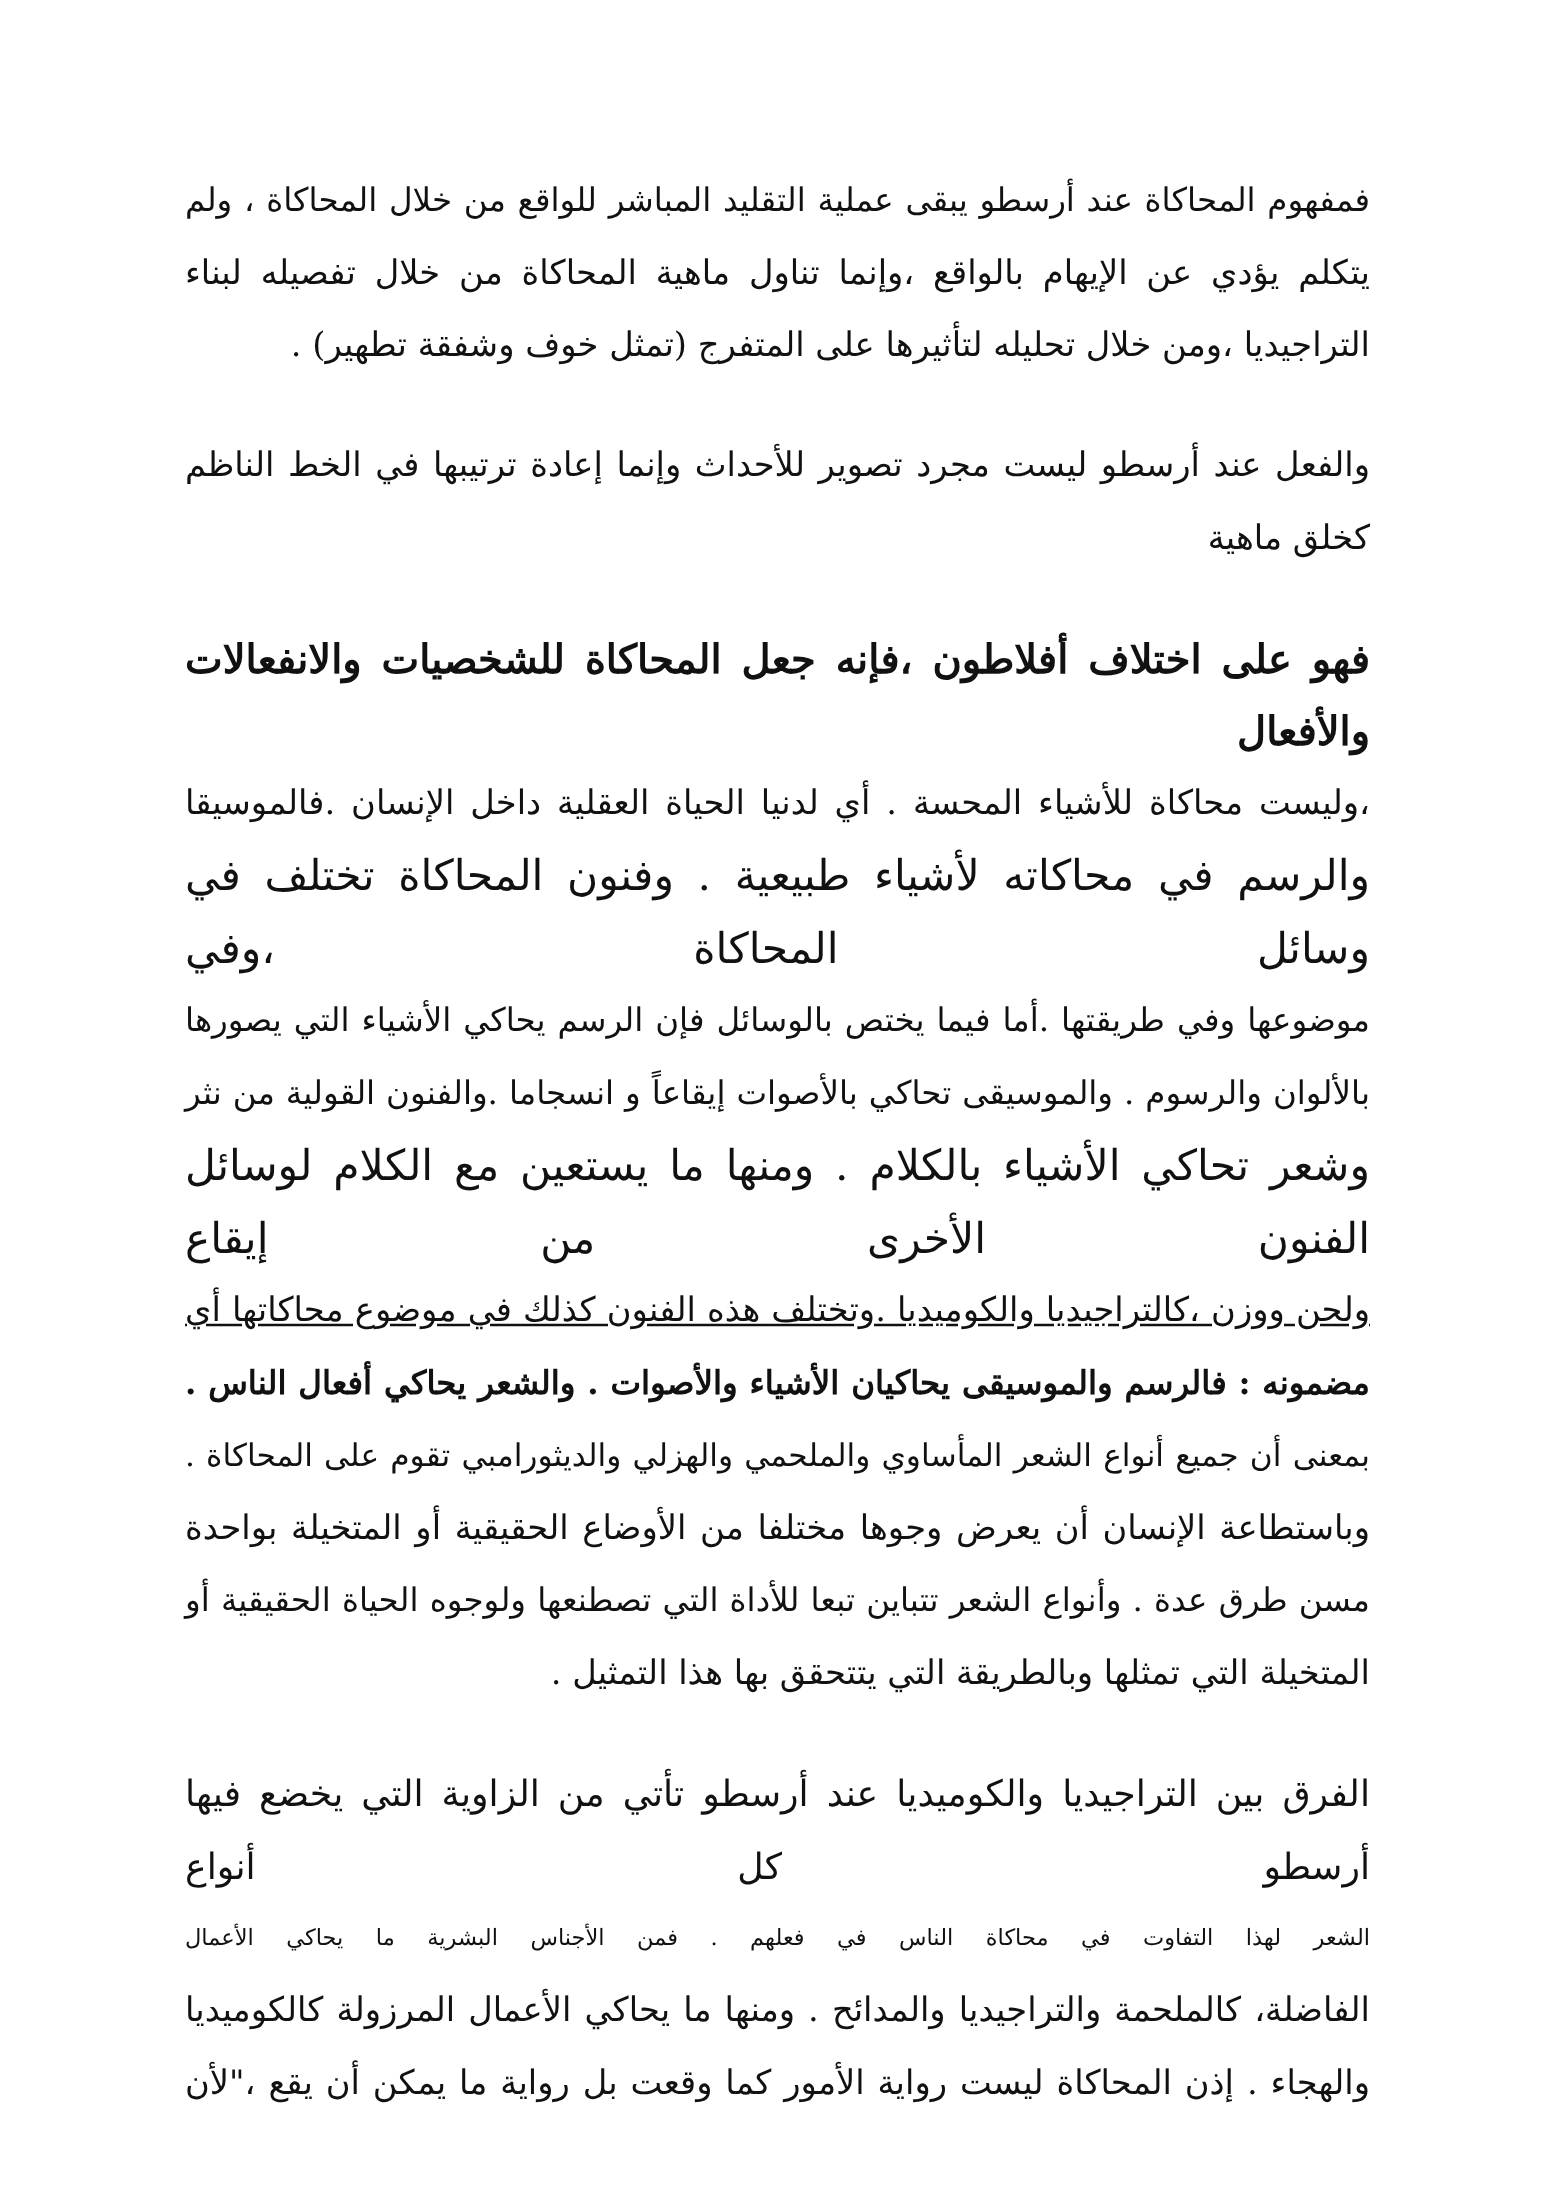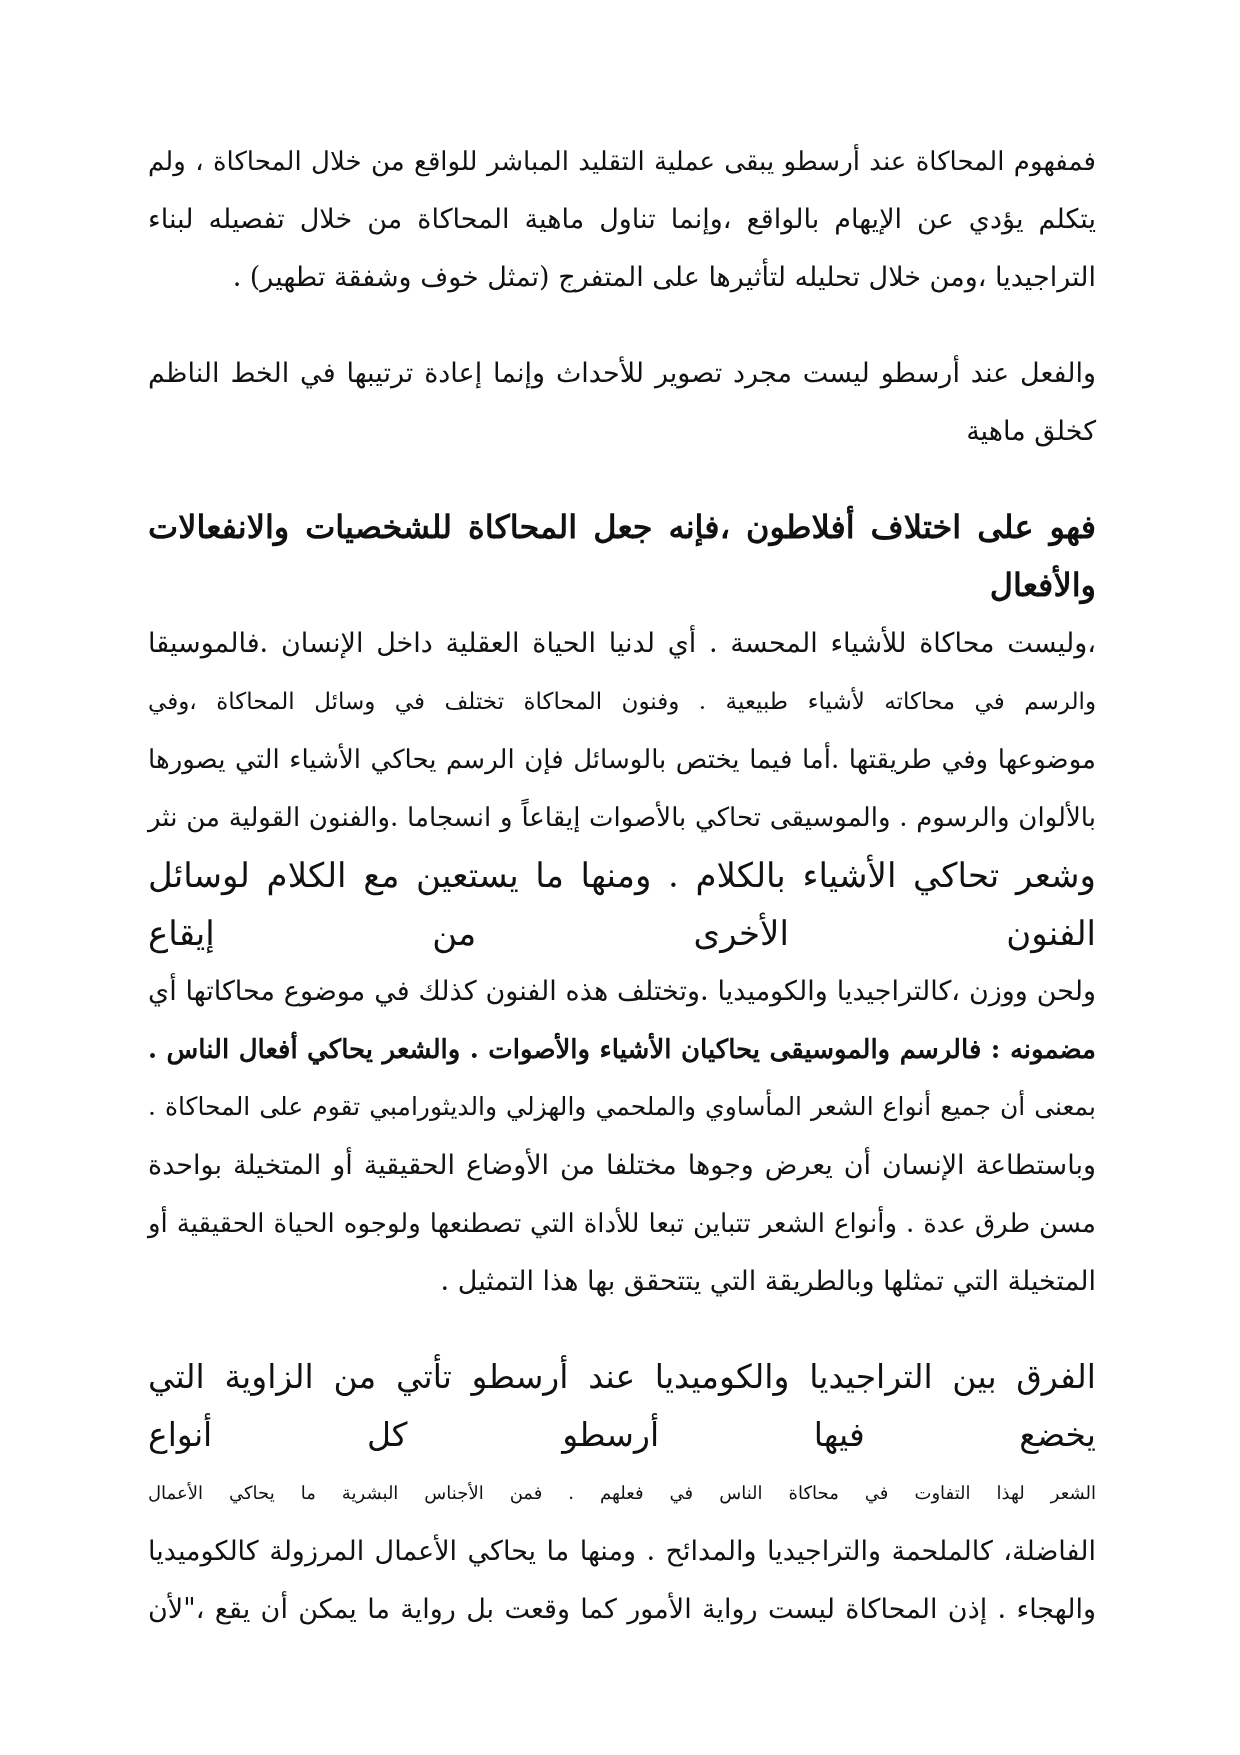--- a/index.html
+++ b/index.html
@@ -50,31 +50,31 @@
   </div>
 
   <div class="para">
     <span class="line" style="font-size: 27px; white-space: normal;">والفعل عند أرسطو ليست مجرد تصوير للأحداث وإنما إعادة ترتيبها في الخط الناظم</span>
     <span class="line last" style="font-size: 27px; white-space: normal;">كخلق ماهية</span>
   </div>
 
   <div class="para">
     <span class="line" style="font-size: 32px; white-space: normal; font-weight: bold;">فهو على اختلاف أفلاطون  ،فإنه جعل المحاكاة للشخصيات والانفعالات والأفعال</span>
     <span class="line" style="font-size: 27px; white-space: normal;">،وليست محاكاة للأشياء المحسة .   أي لدنيا الحياة العقلية داخل الإنسان .فالموسيقا</span>
-    <span class="line" style="font-size: 23px; white-space: normal;">والرسم في محاكاته لأشياء طبيعية . وفنون المحاكاة تختلف في وسائل المحاكاة ،وفي</span>
+    <span class="line" style="font-size: 34px; white-space: normal;">والرسم في محاكاته لأشياء طبيعية . وفنون المحاكاة تختلف في وسائل المحاكاة ،وفي</span>
     <span class="line" style="font-size: 26px; white-space: normal;">موضوعها وفي طريقتها .أما فيما يختص بالوسائل فإن الرسم يحاكي الأشياء التي يصورها</span>
     <span class="line" style="font-size: 26px; white-space: normal;">بالألوان والرسوم . والموسيقى تحاكي بالأصوات إيقاعاً و انسجاما .والفنون القولية من نثر</span>
     <span class="line" style="font-size: 34px; white-space: normal;">وشعر تحاكي الأشياء بالكلام . ومنها ما يستعين مع الكلام لوسائل الفنون الأخرى من إيقاع</span>
-    <span class="line" style="font-size: 27px; white-space: normal;">ولحن ووزن ،كالتراجيديا والكوميديا .وتختلف هذه الفنون كذلك في موضوع محاكاتها أي</span>
+    <span class="line" style="font-size: 27px; white-space: normal; text-decoration: underline;">ولحن ووزن ،كالتراجيديا والكوميديا .وتختلف هذه الفنون كذلك في موضوع محاكاتها أي</span>
     <span class="line" style="font-size: 26px; white-space: normal; font-weight: bold;">مضمونه : فالرسم والموسيقى يحاكيان الأشياء والأصوات . والشعر يحاكي أفعال الناس .</span>
     <span class="line" style="font-size: 25px; white-space: normal;">بمعنى أن جميع أنواع الشعر المأساوي والملحمي والهزلي والديثورامبي تقوم على المحاكاة .</span>
     <span class="line" style="font-size: 27px; white-space: normal;">وباستطاعة الإنسان أن يعرض وجوها مختلفا من الأوضاع الحقيقية أو المتخيلة بواحدة</span>
     <span class="line" style="font-size: 26px; white-space: normal;">مسن طرق عدة . وأنواع الشعر تتباين تبعا للأداة التي تصطنعها ولوجوه الحياة الحقيقية أو</span>
     <span class="line last" style="font-size: 27px; white-space: normal;">المتخيلة التي تمثلها وبالطريقة التي يتتحقق بها هذا التمثيل .</span>
   </div>
 
   <div class="para">
-    <span class="line" style="font-size: 33px; white-space: normal;">الفرق بين التراجيديا والكوميديا عند أرسطو تأتي من الزاوية التي يخضع فيها أرسطو كل أنواع</span>
+    <span class="line" style="font-size: 29px; white-space: normal;">الفرق بين التراجيديا والكوميديا عند أرسطو تأتي من الزاوية التي يخضع فيها أرسطو كل أنواع</span>
     <span class="line" style="font-size: 18px; white-space: normal;">الشعر لهذا التفاوت في محاكاة الناس في فعلهم . فمن الأجناس البشرية ما يحاكي الأعمال</span>
     <span class="line" style="font-size: 27px; white-space: normal;">الفاضلة، كالملحمة والتراجيديا والمدائح . ومنها ما يحاكي الأعمال المرزولة كالكوميديا</span>
     <span class="line" style="font-size: 27px; white-space: normal;">والهجاء . إذن المحاكاة ليست رواية الأمور كما وقعت بل رواية ما يمكن أن يقع ،"لأن</span>
   </div>
 </div>
 
 </body></html>

